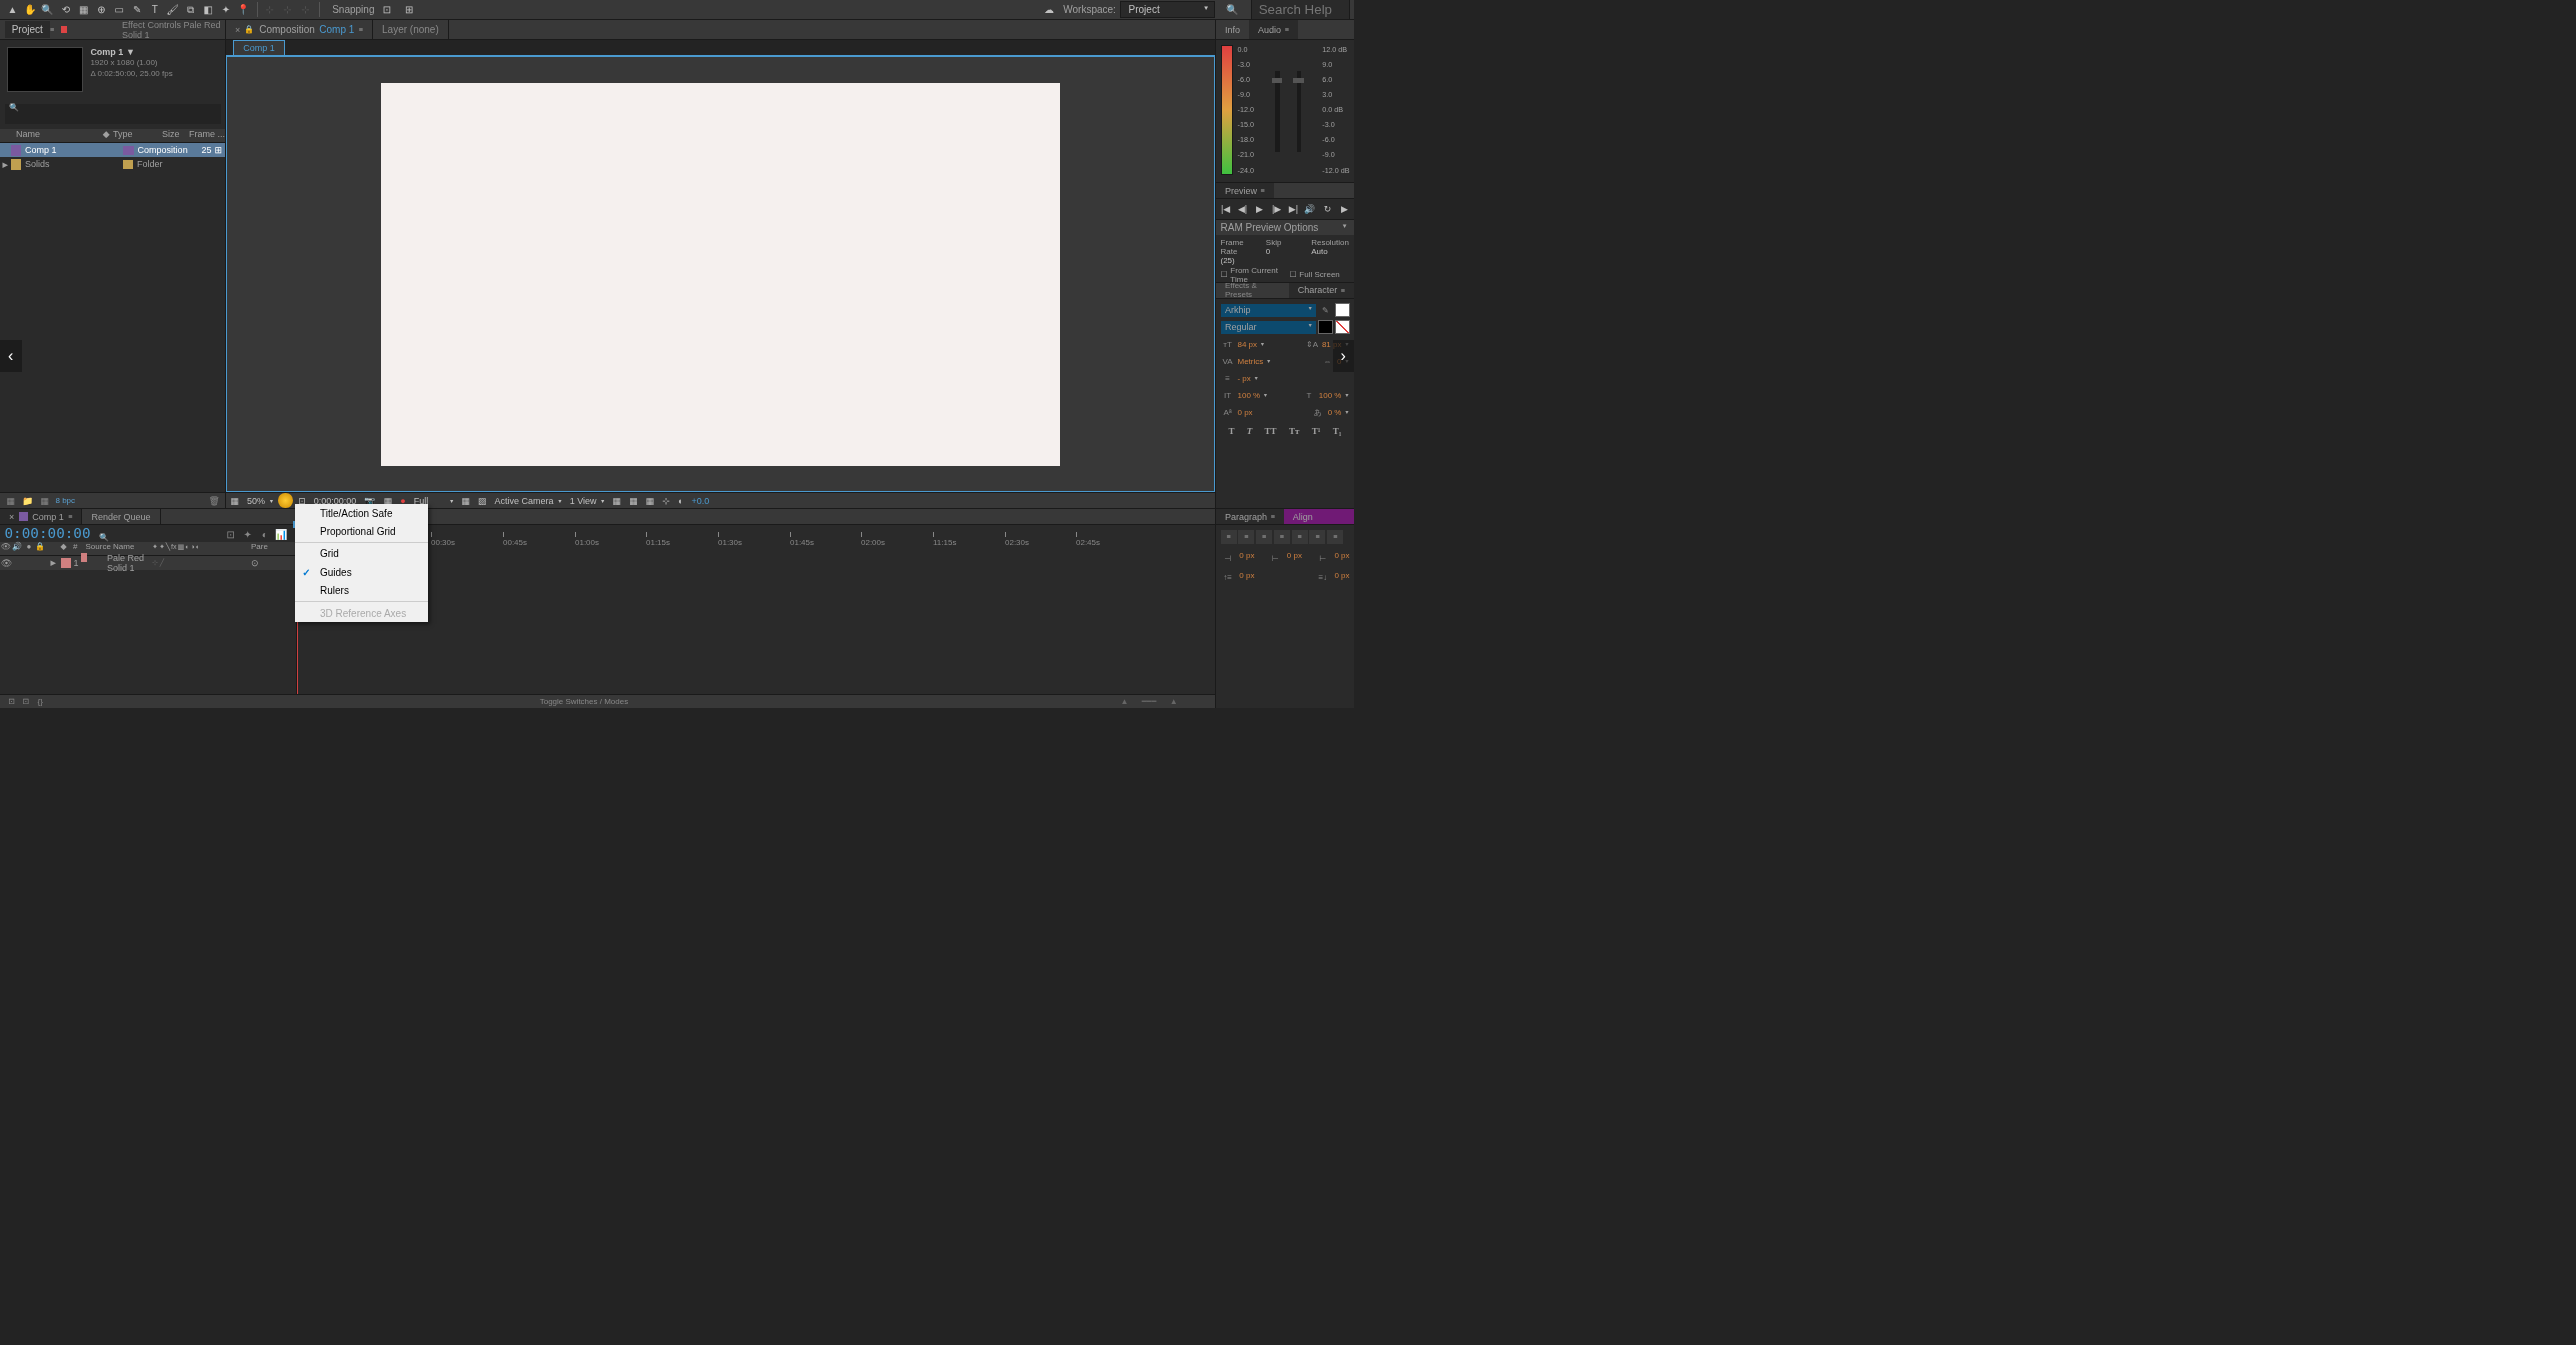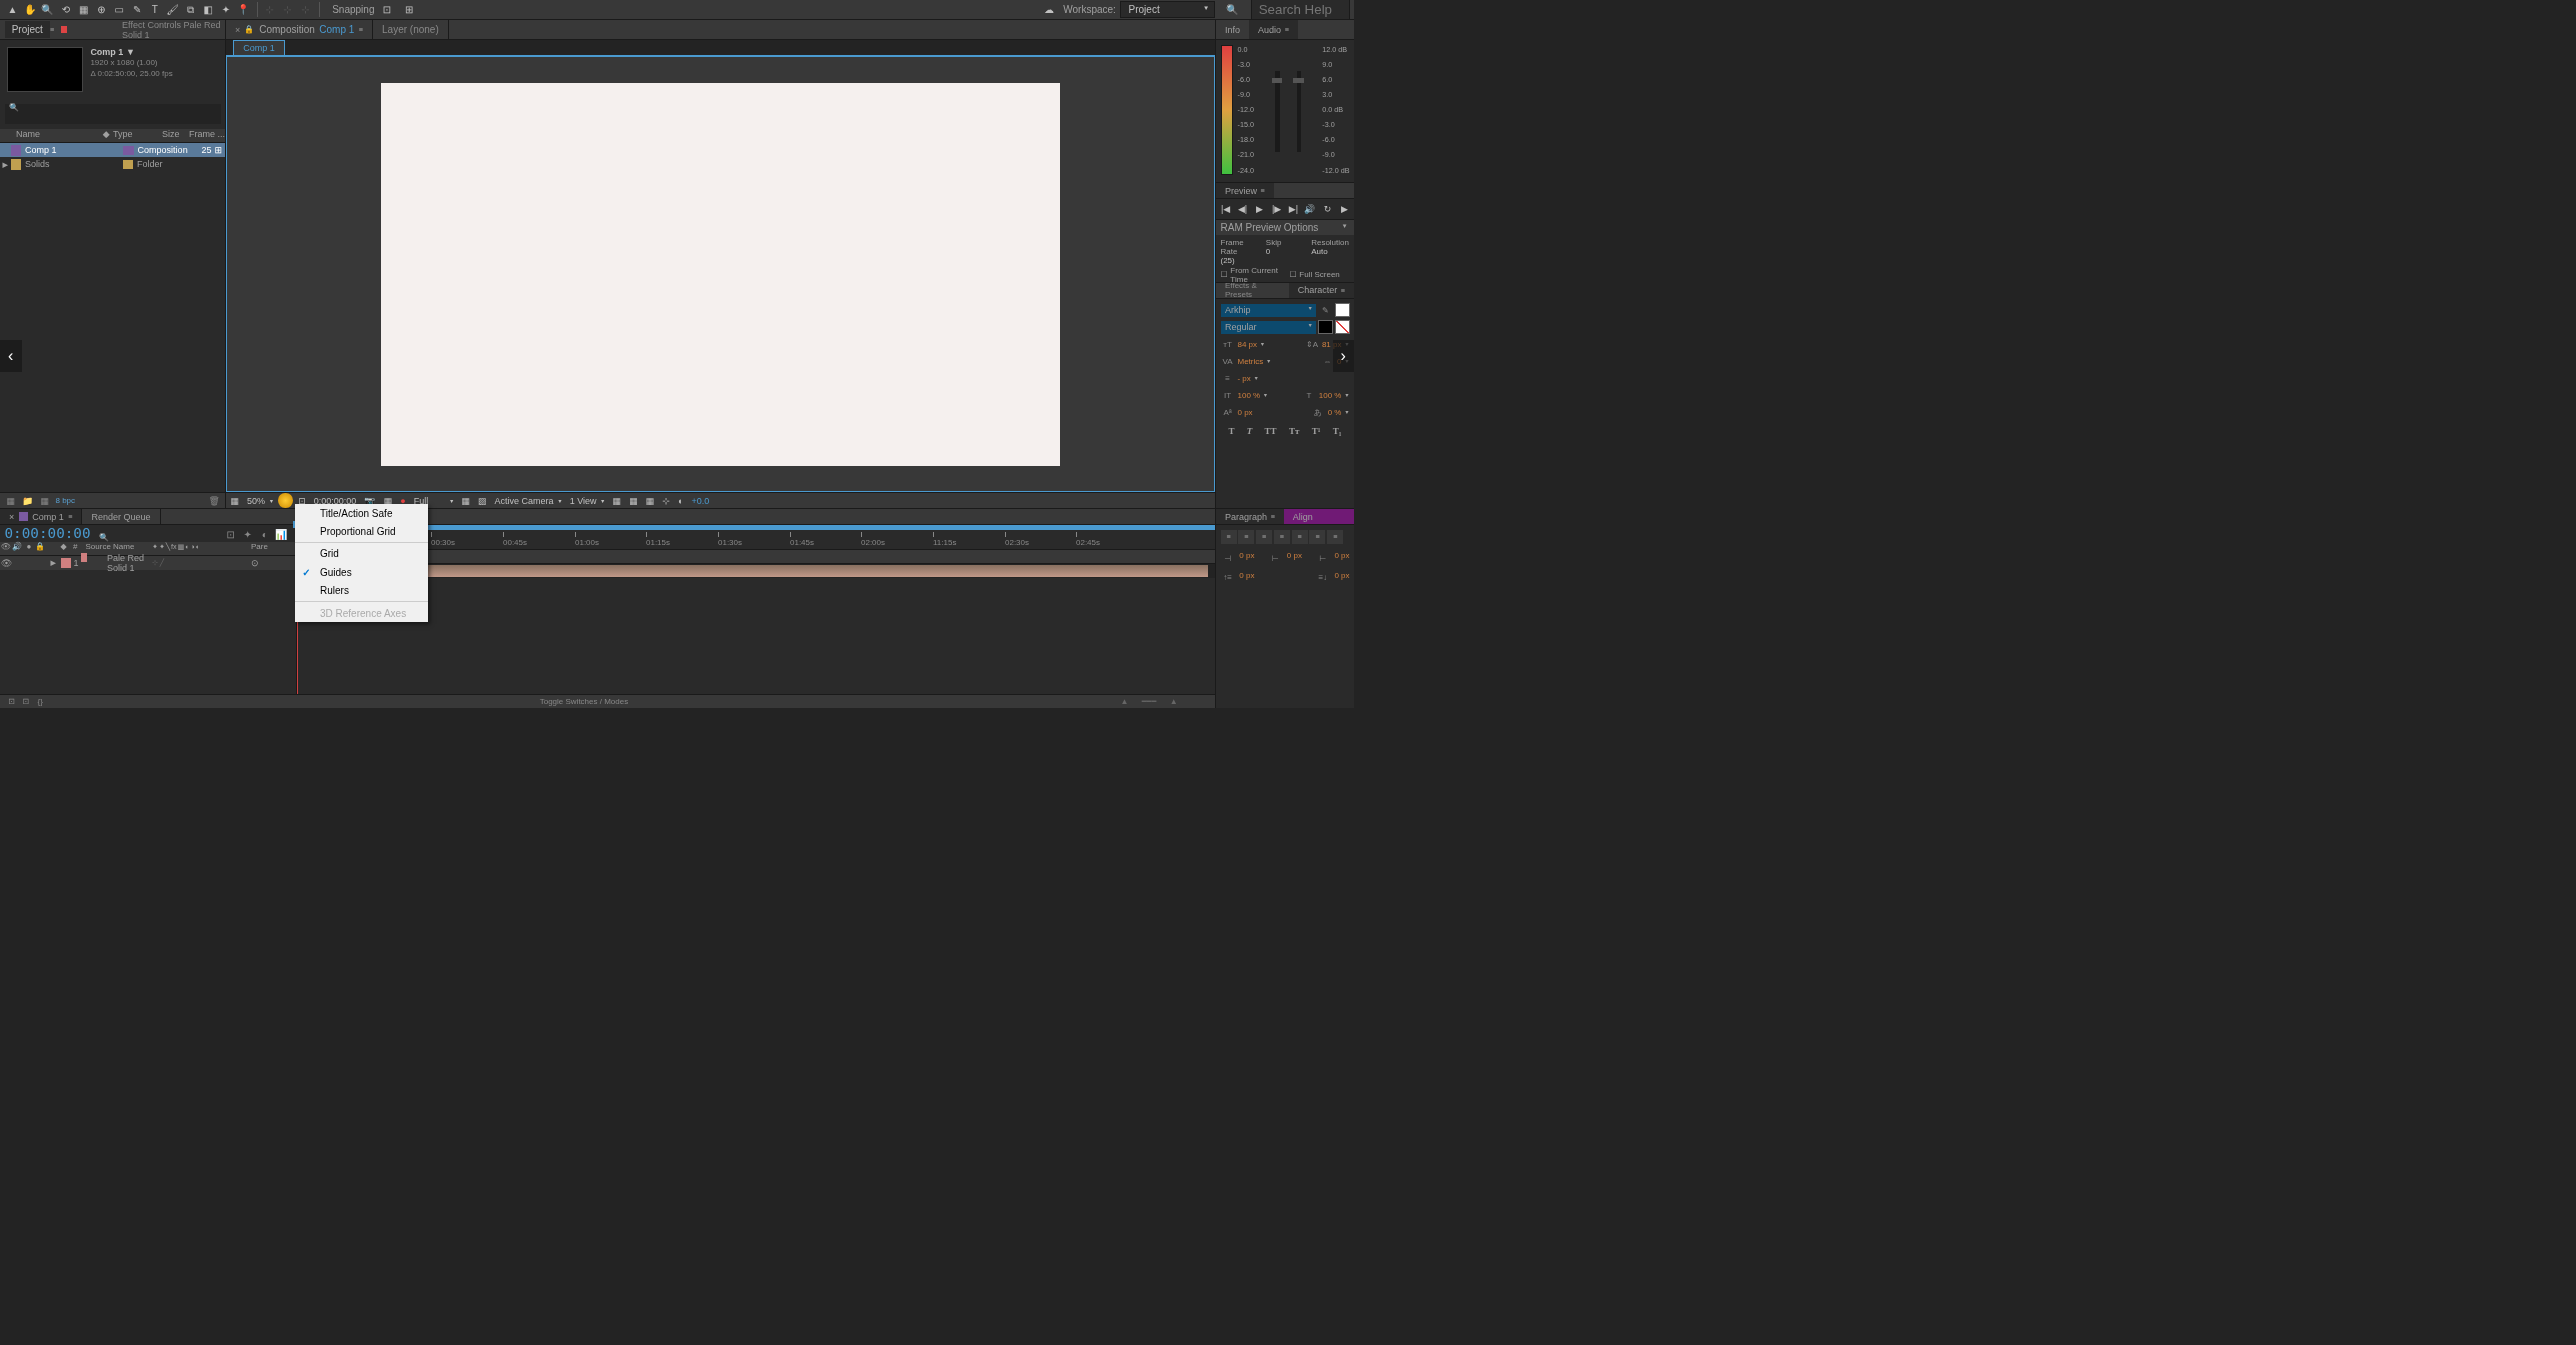--- a/index.html
+++ b/index.html
@@ -144,21 +144,21 @@
 .lh-sw { width: 13.4px; text-align: center; }
 .lh-name { flex: 1; padding-left: 4.5px; }
 .lh-par { width: 45px; }
 
 .layer-row { height: 14.3px; display: flex; align-items: center; font-size: 9px; background: #383838; border-bottom: 0.9px solid #2a2a2a; }
 .lr-icons { width: 81px; display: flex; }
 .lr-arrow { width: 10.7px; font-size: 7.2px; }
 .lr-solid-icon { width: 10.7px; height: 10.7px; background: #d08080; }
 .lr-num { width: 10.7px; text-align: center; }
 
-.tl-right { flex: 1; display: flex; flex-direction: column; position: relative; }
+.tl-right { flex: 1; display: flex; flex-direction: row; position: relative; }
 .ruler { height: 25px; background: #2a2a2a; border-bottom: 0.9px solid #1a1a1a; position: relative; padding-top: 12.5px;}
 .ruler-work { position: absolute; top: 0; left: 0; right: 0; height: 4.5px; background: #4a9ad0; }
 .ruler-mark { position: absolute; font-size: 8px; color: #888; }
 .ruler-mark::before { content: ''; position: absolute; width: 0.9px; height: 4.5px; background: #888; top: -5.4px; left: 0; }
 .tl-layer-track { height: 14.3px; background: #232323; border-bottom: 0.9px solid #2a2a2a; position: relative; }
 .layer-bar { position: absolute; top: 0.9px; bottom: 0.9px; left: 0; right: 7.2px; background: linear-gradient(to bottom, #887060, #c09888); }
 .playhead { position: absolute; top: 0; bottom: 0; width: 0.9px; background: #d04040; left: 0; }
 .playhead::before { content: ''; position: absolute; top: -4.5px; left: -3.6px; width: 8px; height: 7.2px; background: #4a9ad0; }
 
 .timeline-bottom { height: 14.3px; background: #383838; display: flex; align-items: center; font-size: 8px; padding: 0 4.5px; border-top: 0.9px solid #1a1a1a; }

